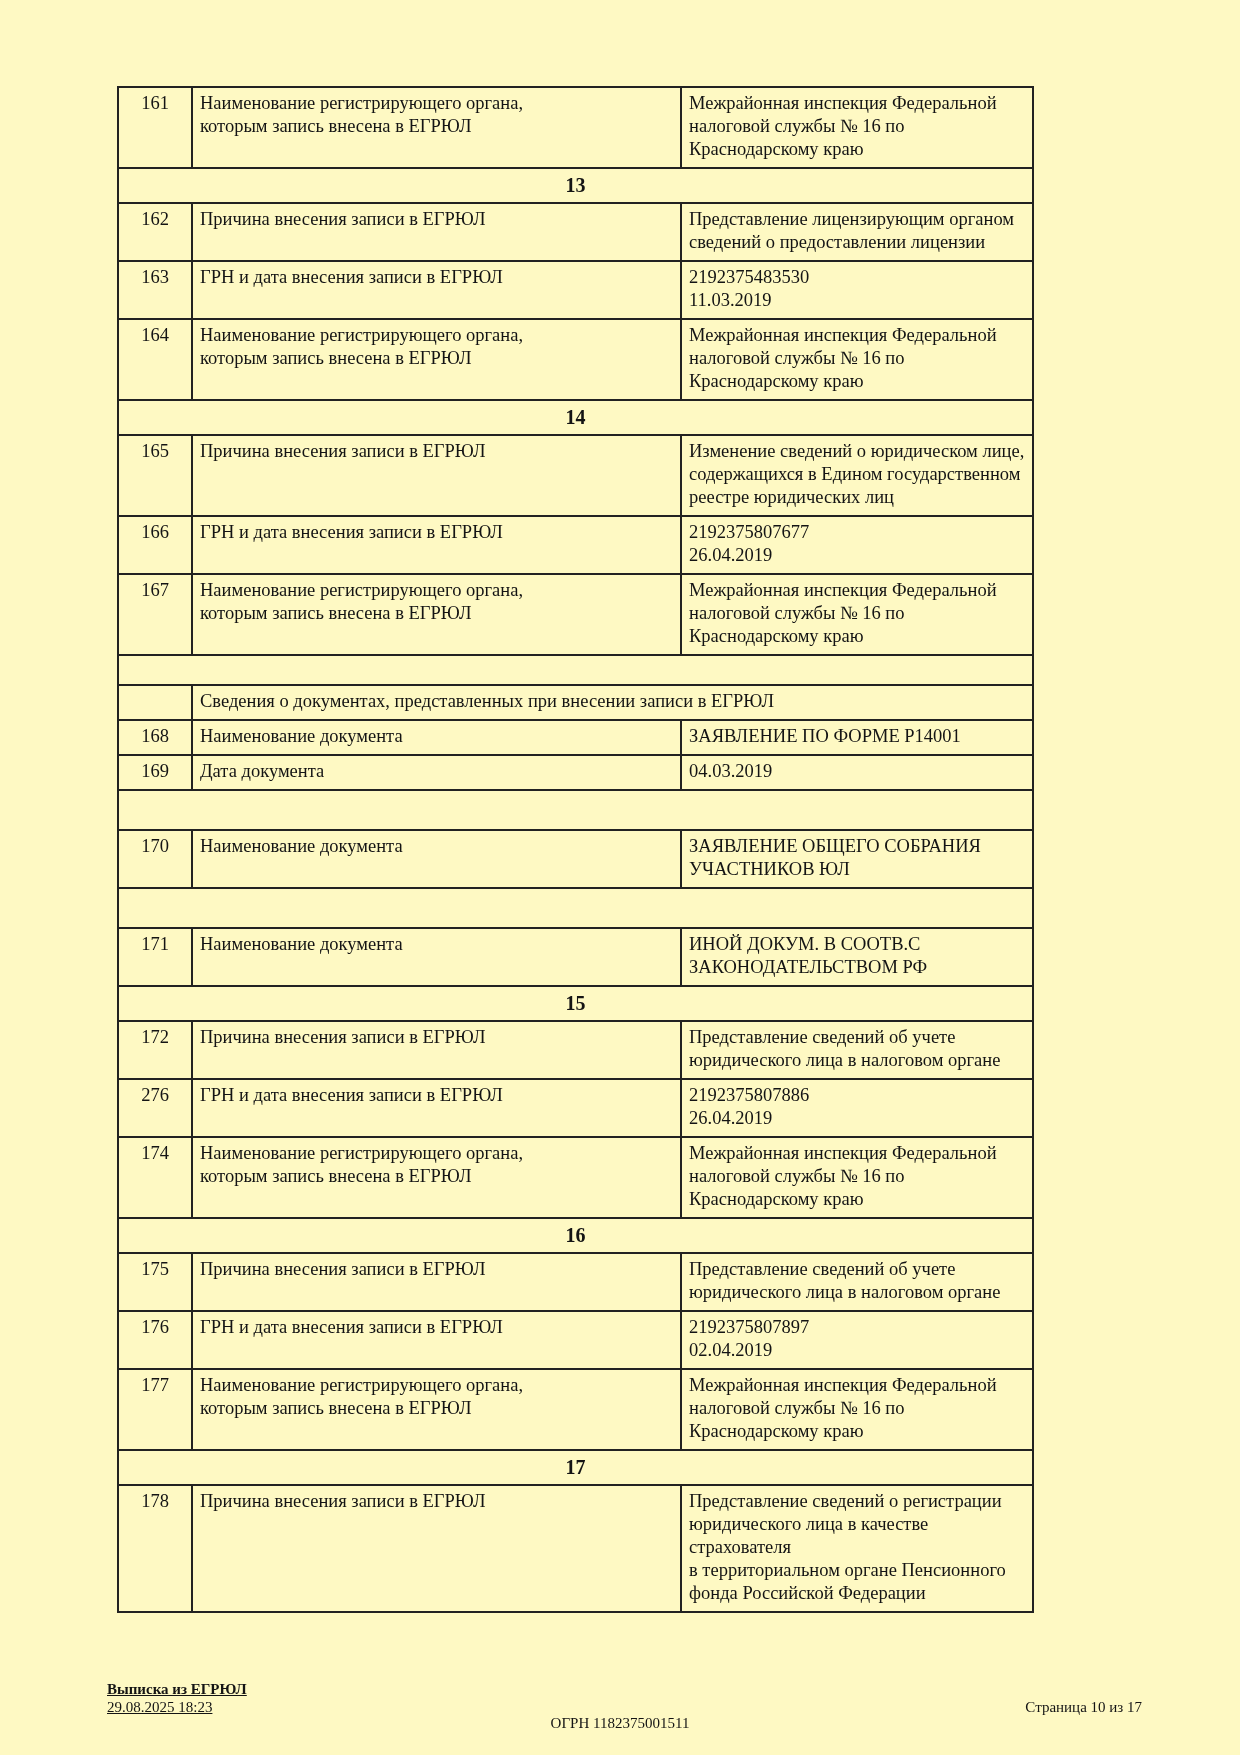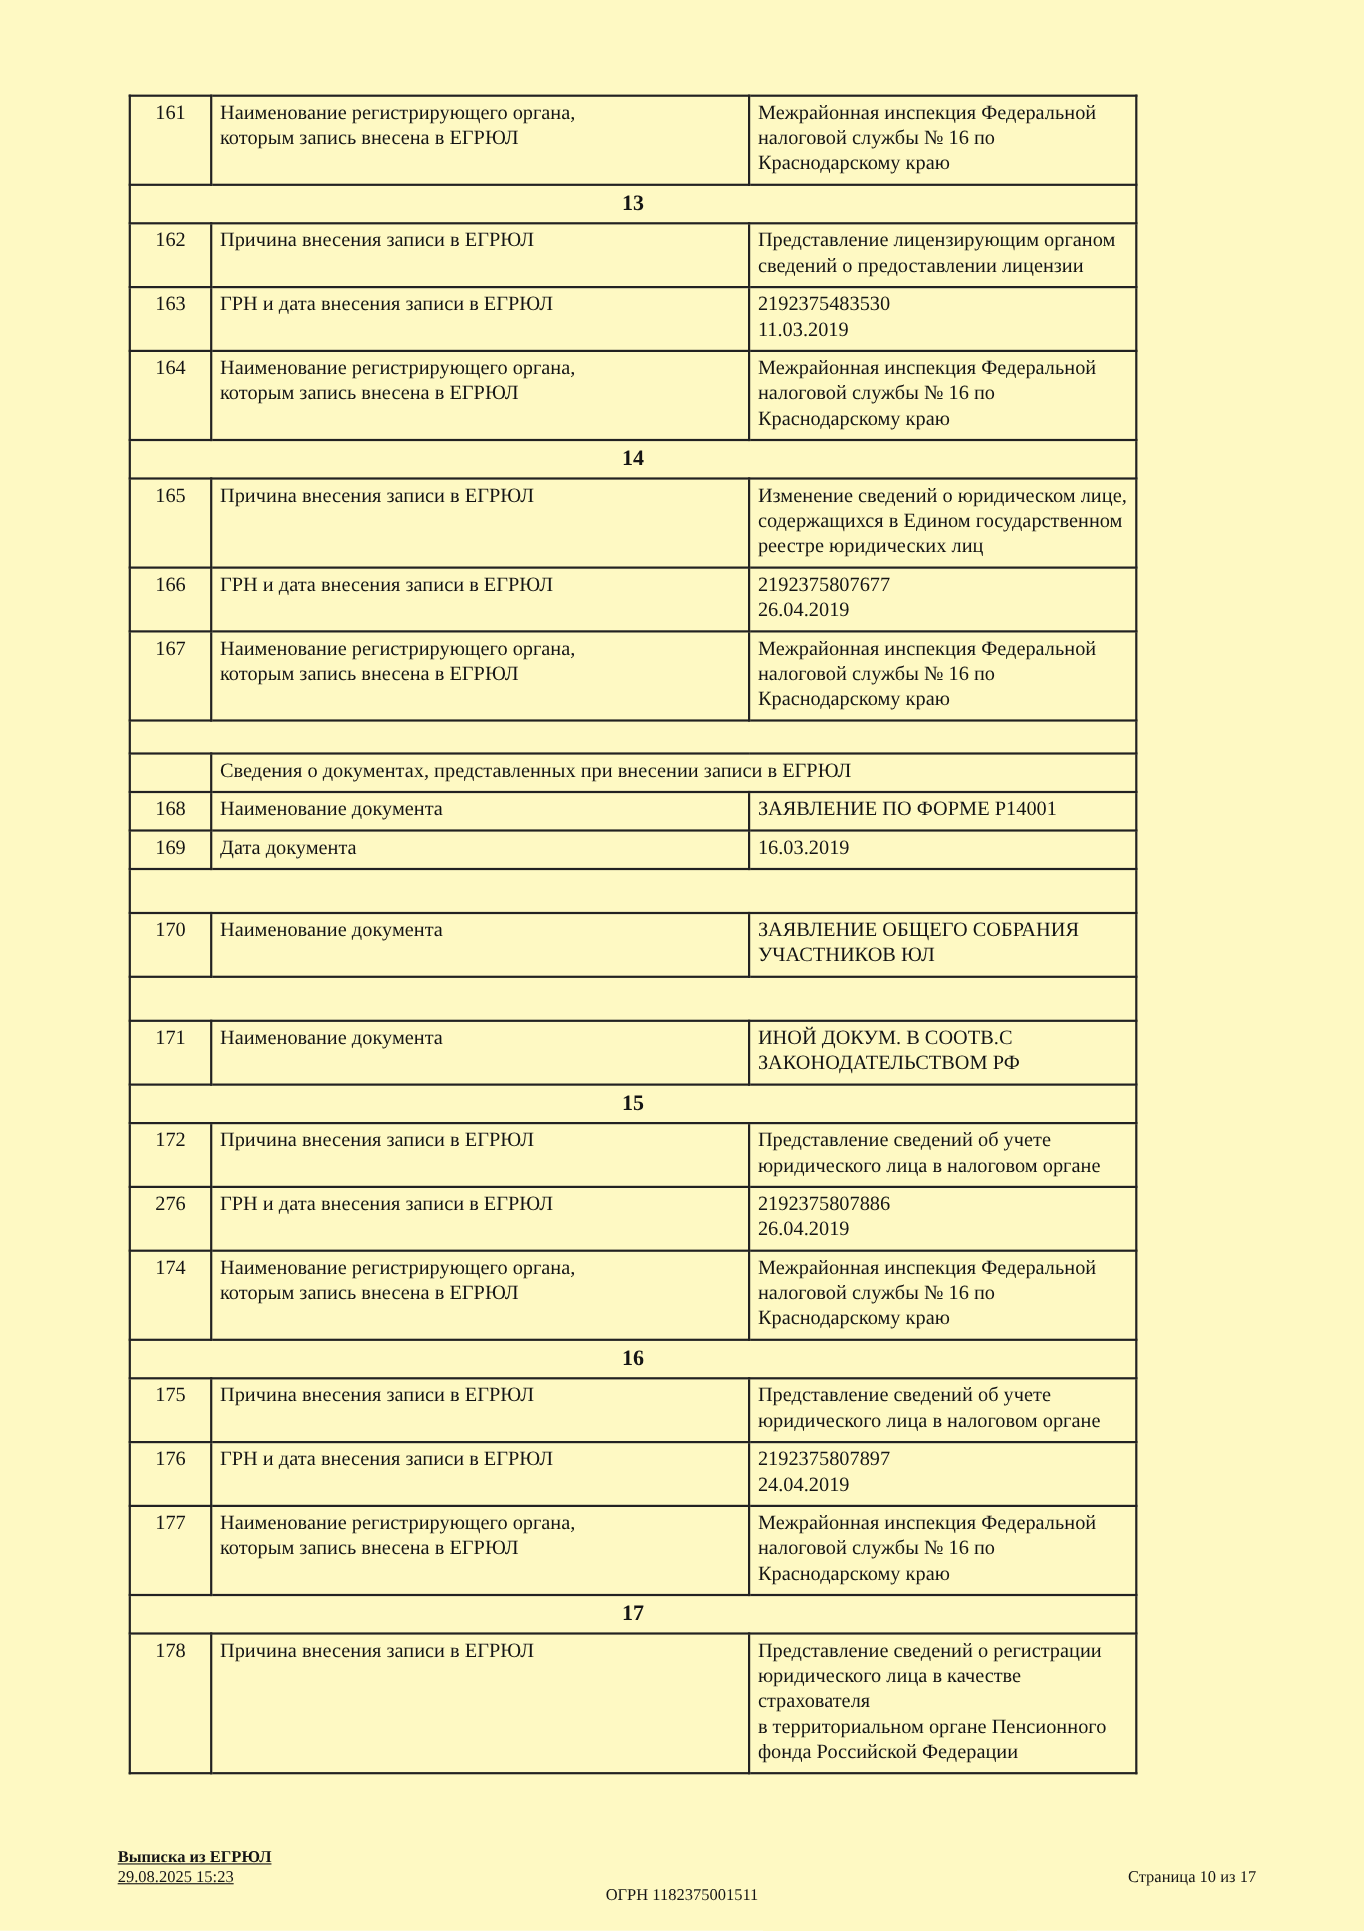--- a/index.html
+++ b/index.html
@@ -111,21 +111,21 @@
         <td class="c-span" colspan="2">Сведения о документах, представленных при внесении записи в ЕГРЮЛ</td>
       </tr>
       <tr class="r-data">
         <td class="c-num">168</td>
         <td class="c-label">Наименование документа</td>
         <td class="c-value">ЗАЯВЛЕНИЕ ПО ФОРМЕ Р14001</td>
       </tr>
       <tr class="r-data">
         <td class="c-num">169</td>
         <td class="c-label">Дата документа</td>
-        <td class="c-value">16.03.2019</td>
+        <td class="c-value">04.03.2019</td>
       </tr>
       <tr class="r-empty tall">
         <td colspan="3"></td>
       </tr>
       <tr class="r-data">
         <td class="c-num">170</td>
         <td class="c-label">Наименование документа</td>
         <td class="c-value">ЗАЯВЛЕНИЕ ОБЩЕГО СОБРАНИЯ
 УЧАСТНИКОВ ЮЛ</td>
       </tr>
@@ -167,21 +167,21 @@
       <tr class="r-data">
         <td class="c-num">175</td>
         <td class="c-label">Причина внесения записи в ЕГРЮЛ</td>
         <td class="c-value">Представление сведений об учете
 юридического лица в налоговом органе</td>
       </tr>
       <tr class="r-data">
         <td class="c-num">176</td>
         <td class="c-label">ГРН и дата внесения записи в ЕГРЮЛ</td>
         <td class="c-value">2192375807897
-24.04.2019</td>
+02.04.2019</td>
       </tr>
       <tr class="r-data">
         <td class="c-num">177</td>
         <td class="c-label">Наименование регистрирующего органа,
 которым запись внесена в ЕГРЮЛ</td>
         <td class="c-value">Межрайонная инспекция Федеральной
 налоговой службы № 16 по
 Краснодарскому краю</td>
       </tr>
       <tr class="r-section">
@@ -194,19 +194,19 @@
 юридического лица в качестве страхователя
 в территориальном органе Пенсионного
 фонда Российской Федерации</td>
       </tr>
     </tbody>
   </table>
 
   <div class="footer">
     <div class="f-left">
       <div class="f-doctype">Выписка из ЕГРЮЛ</div>
-      <div class="f-datetime">29.08.2025 15:23</div>
+      <div class="f-datetime">29.08.2025 18:23</div>
     </div>
     <div class="f-center">ОГРН 1182375001511</div>
     <div class="f-right">Страница 10 из 17</div>
   </div>
 
 </div>
 
 </body></html>

